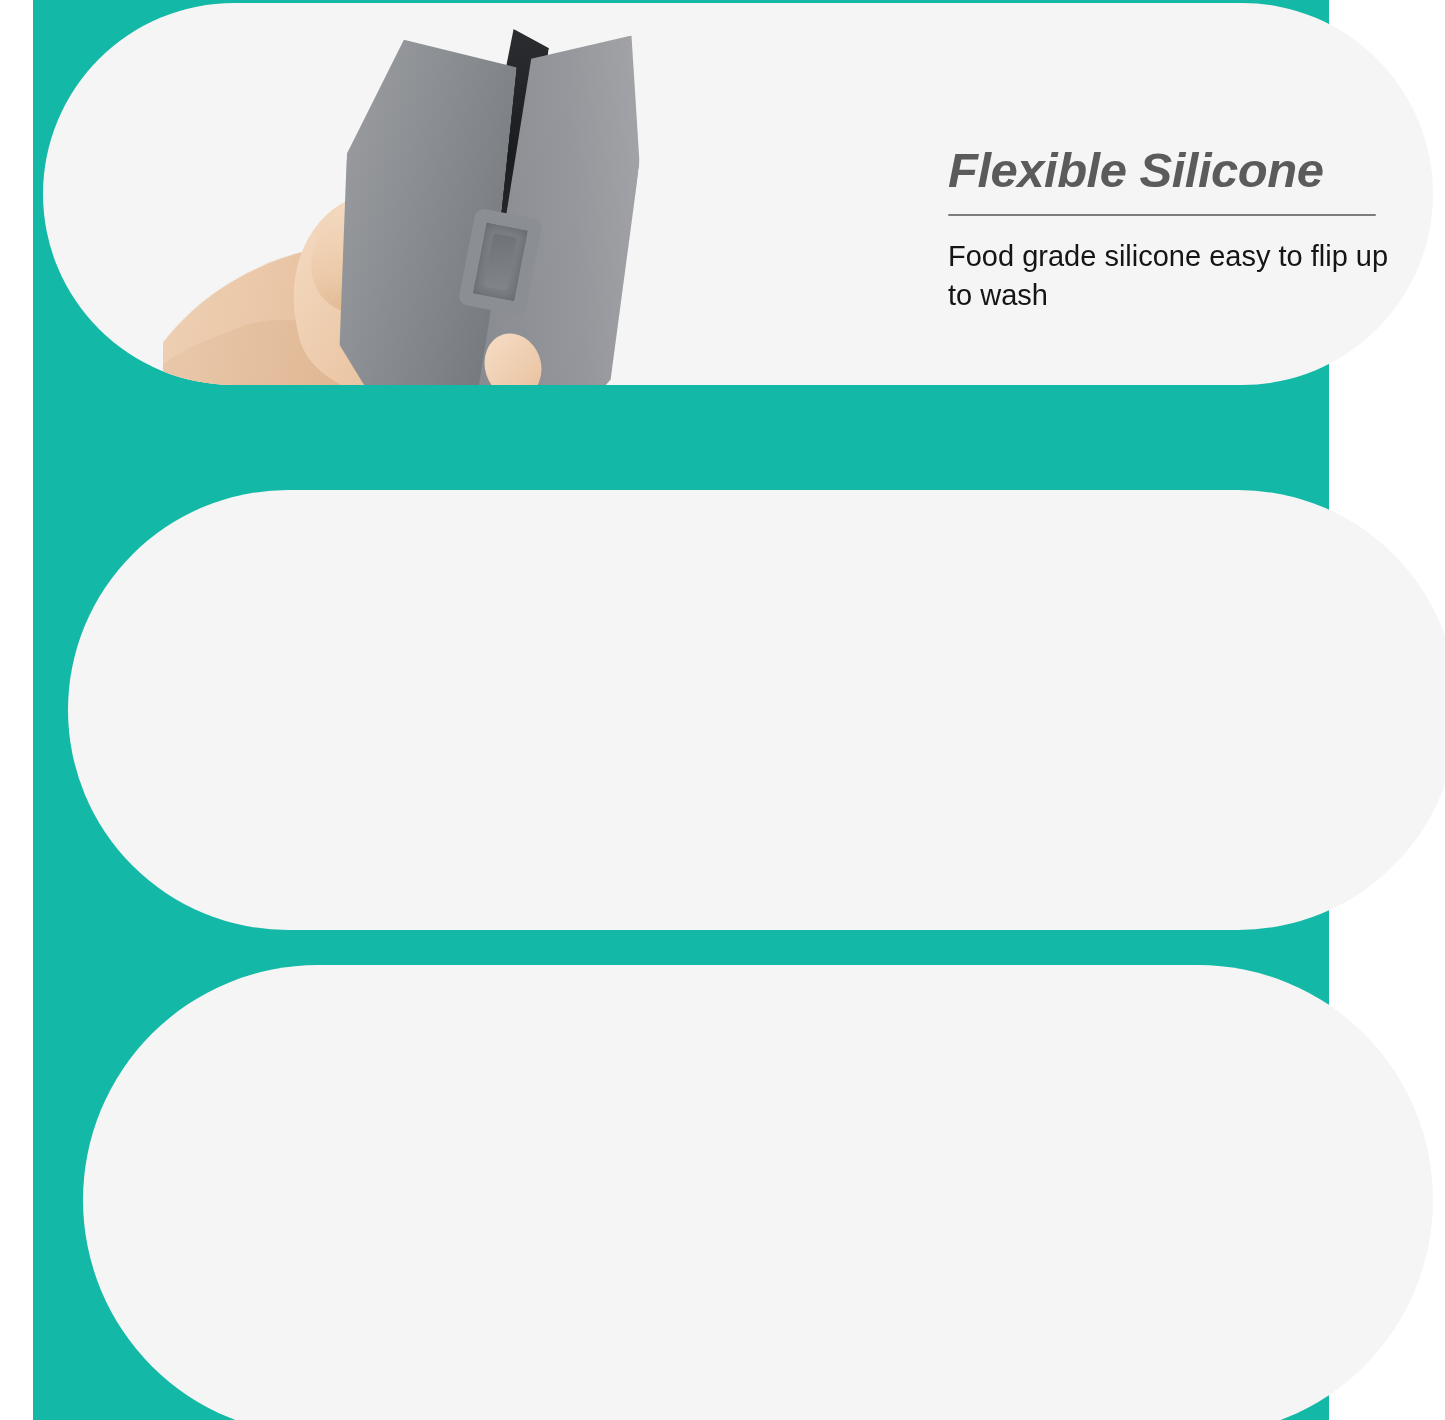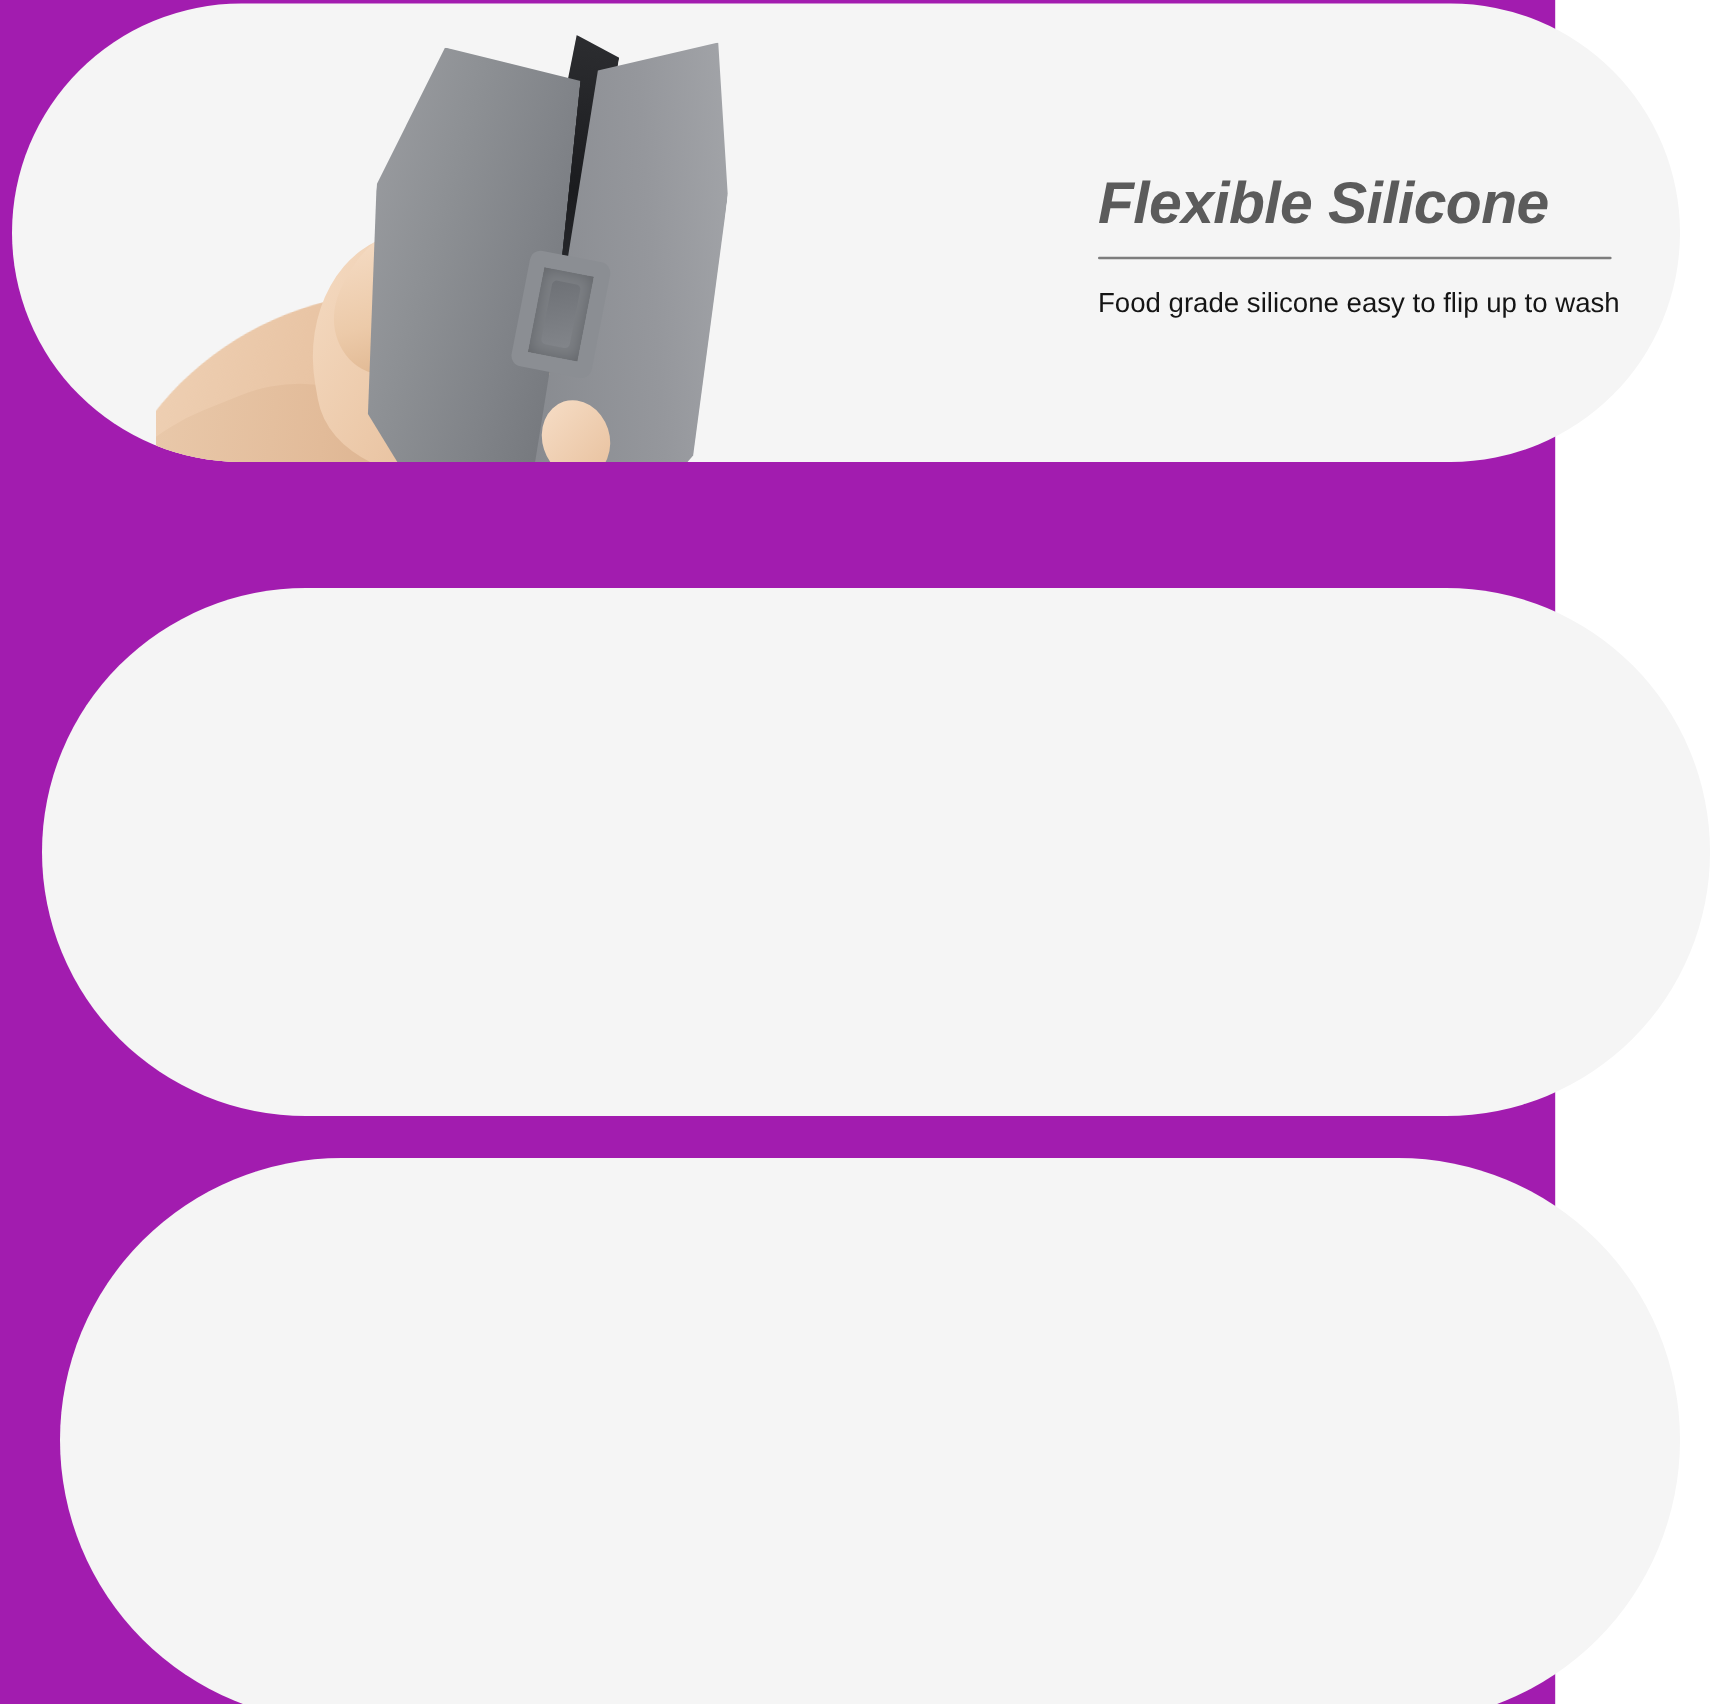--- a/index.html
+++ b/index.html
@@ -2,21 +2,21 @@
 <html><head>
 <meta charset="utf-8">
 <style>
   * { margin:0; padding:0; box-sizing:border-box; }
   html,body {
     width:1445px; height:1420px;
     background:#ffffff;
     font-family:"Liberation Sans", sans-serif;
     overflow:hidden;
   }
-  #stage { position:relative; width:1296px; height:1420px; background:#a21caf; }
+  #stage { position:relative; width:1296px; height:1420px; background:#14b8a6;margin-left:33px; }
 
   
   .card {
     position:absolute;
     background:#f5f5f5;
     overflow:hidden;
   }
   #card-1 { left:10px;  top:3px;    width:1390px; height:382px; border-radius:191px; }
   #card-2 { left:35px;  top:490px;  width:1390px; height:440px; border-radius:220px; }
   #card-3 { left:50px;  top:965px;  width:1350px; height:470px; border-radius:235px; }
@@ -33,21 +33,21 @@
   .rule { background:#7d7d7d; height:2px; border-radius:1px; }
   .body {
     color:#151515;
     line-height:1.32;
     font-weight:400;
   }
 
   #text-1 { left:905px; top:142px; width:460px; }
   #text-1 .headline { font-size:49px; }
   #text-1 .rule { width:428px; margin-top:18px; }
-  #text-1 .body  { font-size:23px; margin-top:21px; width:452px; }
+  #text-1 .body  { font-size:29px; margin-top:21px; width:452px; }
 
   
   .photo { position:absolute; overflow:hidden; }
 
   
   #photo-1 { left:120px; top:0px; width:640px; height:500px; }
   .p1-arm {
     position:absolute; left:-60px; top:250px;
     width:430px; height:330px;
     background:linear-gradient(115deg,#f2d7bd 0%,#e9c5a5 40%,#dcb18d 80%,#cf9f79 100%);

